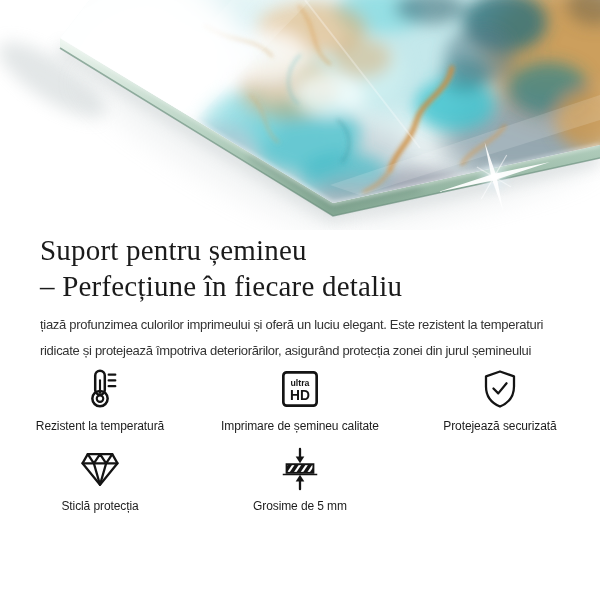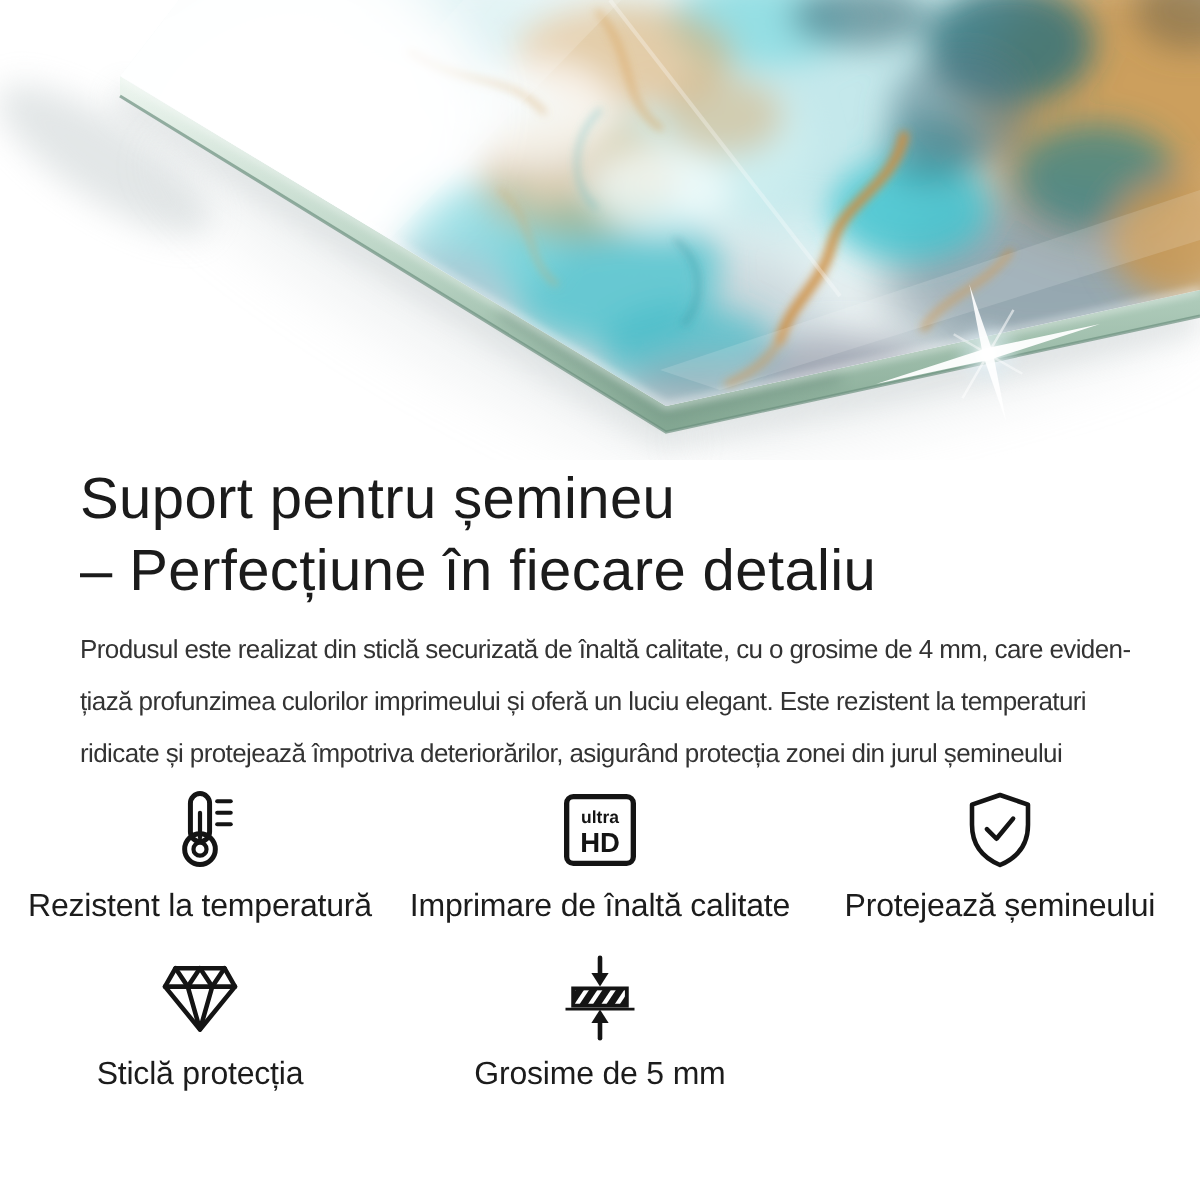--- a/index.html
+++ b/index.html
@@ -11,21 +11,21 @@
   }
   .page{width:600px;height:600px;position:relative;background:#fff;}
 
   
   .hero{width:600px;height:230px;position:relative;overflow:hidden;}
   .hero svg{display:block;}
 
   
   .title{
     margin:2px 35px 0 40px;
-    font-family:Liberation Sans, sans-serif;
+    font-family:Liberation Serif, serif;
     font-weight:400;
     font-size:29px;line-height:36px;
     color:#1b1b1b;letter-spacing:0.2px;
   }
   .title div{white-space:nowrap;}
 
   
   .desc{margin:8px 20px 0 40px;}
   .desc div{
     font-size:13px;line-height:26px;letter-spacing:-0.3px;
@@ -35,21 +35,21 @@
   
   .features{margin-top:2px;display:flex;flex-wrap:wrap;}
   .feature{
     width:33.3333%;box-sizing:border-box;
     display:flex;flex-direction:column;align-items:center;
     margin-bottom:13px;
   }
   .icon-box{height:46px;display:flex;align-items:center;justify-content:center;}
   .feature .label{
     margin-top:7px;
-    font-size:16px;letter-spacing:-0.1px;color:#1c1c1c;
+    font-size:12px;letter-spacing:-0.1px;color:#1c1c1c;
     text-align:center;white-space:nowrap;
   }
   .ico{stroke:#141414;fill:none;stroke-width:2.6;stroke-linecap:round;stroke-linejoin:round;}
   .ico text{stroke:none;fill:#141414;font-family:"Liberation Sans","DejaVu Sans",sans-serif;}
 </style>
 </head>
 <body>
 
 <div class="page">
 
@@ -153,21 +153,20 @@
       </g>
     </svg>
   </div>
 
   <h1 class="title">
     <div>Suport pentru șemineu</div>
     <div>– Perfecțiune în fiecare detaliu</div>
   </h1>
 
   <div class="desc">
-    <div>Produsul este realizat din sticlă securizată de înaltă calitate, cu o grosime de 4 mm, care eviden-</div>
     <div>țiază profunzimea culorilor imprimeului și oferă un luciu elegant. Este rezistent la temperaturi</div>
     <div>ridicate și protejează împotriva deteriorărilor, asigurând protecția zonei din jurul șemineului</div>
   </div>
 
   <div class="features">
 
     <div class="feature">
       <div class="icon-box">
         <svg class="ico" width="46" height="46" viewBox="0 0 48 48">
           <rect x="19" y="5" width="10" height="25" rx="5"></rect>
@@ -183,31 +182,31 @@
     </div>
 
     <div class="feature">
       <div class="icon-box">
         <svg class="ico" width="40" height="40" viewBox="0 0 48 48">
           <rect x="4" y="4" width="40" height="40" rx="4" stroke-width="3.2"></rect>
           <text x="24" y="20" font-size="10.5" font-weight="bold" text-anchor="middle">ultra</text>
           <text x="24" y="37" font-size="16.5" font-weight="bold" text-anchor="middle">HD</text>
         </svg>
       </div>
-      <div class="label">Imprimare de înaltă calitate</div>
+      <div class="label">Imprimare de șemineu calitate</div>
     </div>
 
     <div class="feature">
       <div class="icon-box">
         <svg class="ico" width="42" height="42" viewBox="0 0 48 48">
           <path d="M24 4 L40 9.5 V21 C40 32.5 33.5 40 24 44 C14.5 40 8 32.5 8 21 V9.5 Z"></path>
           <path d="M16.5 23.5 L22 29 L31.5 17.5"></path>
         </svg>
       </div>
-      <div class="label">Protejează șemineului</div>
+      <div class="label">Protejează securizată</div>
     </div>
 
     <div class="feature">
       <div class="icon-box">
         <svg class="ico" width="42" height="42" viewBox="0 0 48 48" stroke-width="2.2">
           <path d="M10 7 L38 7 L44 17.5 L24 42 L4 17.5 Z"></path>
           <path d="M4 17.5 H44"></path>
           <path d="M10 7 L17 17.5 L24 7 L31 17.5 L38 7"></path>
           <path d="M17 17.5 L24 42 L31 17.5"></path>
         </svg>

